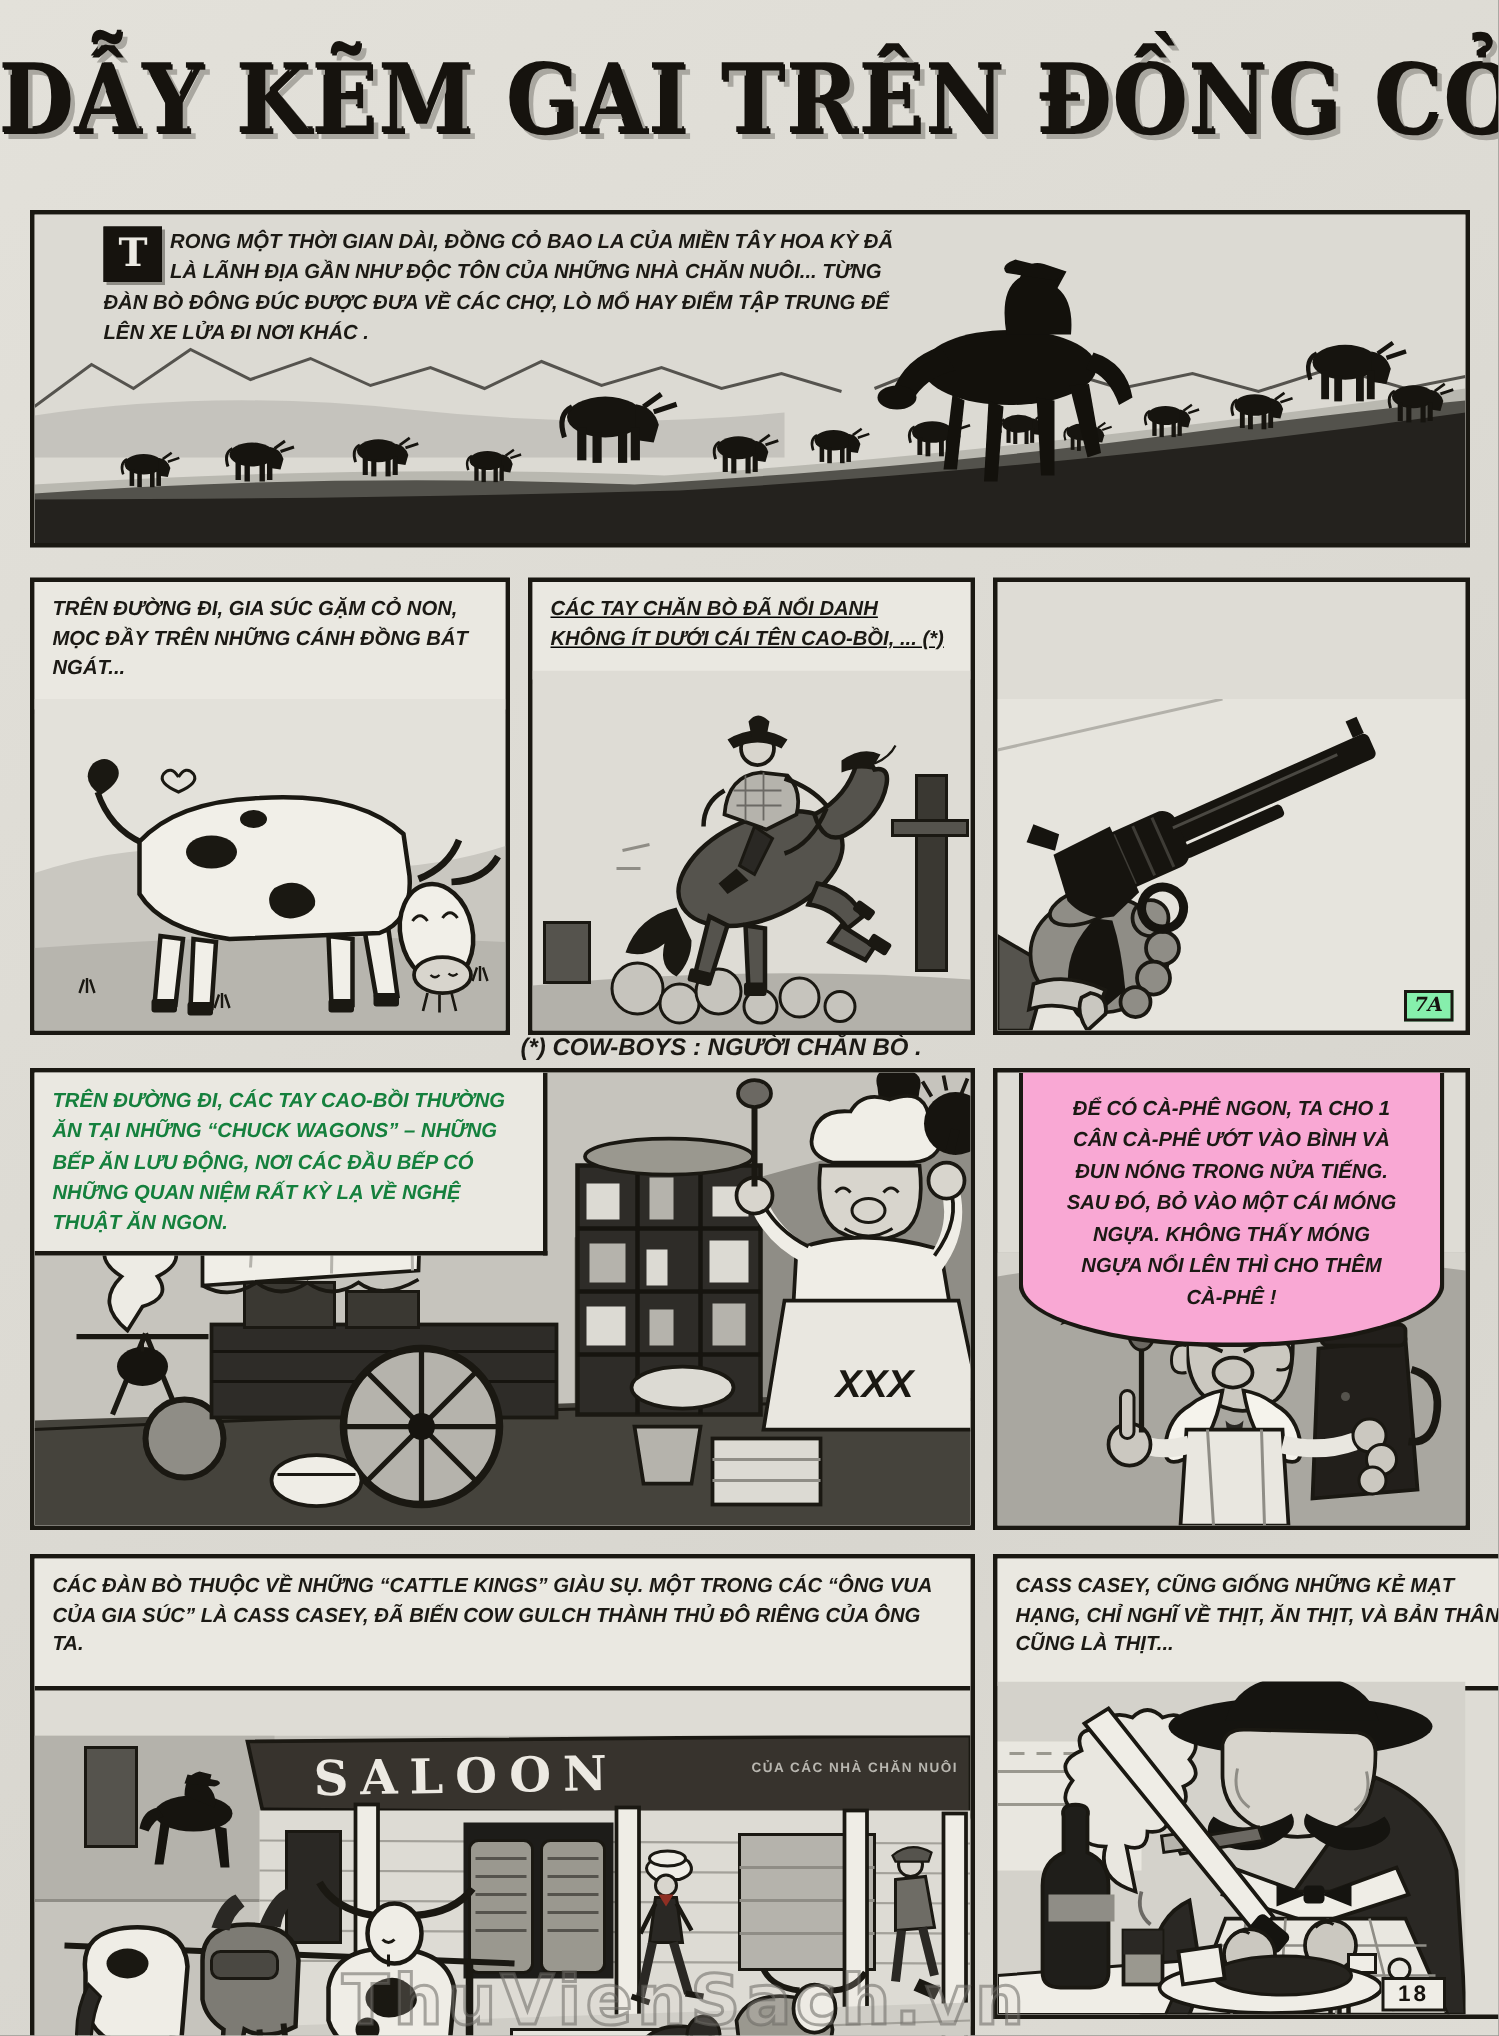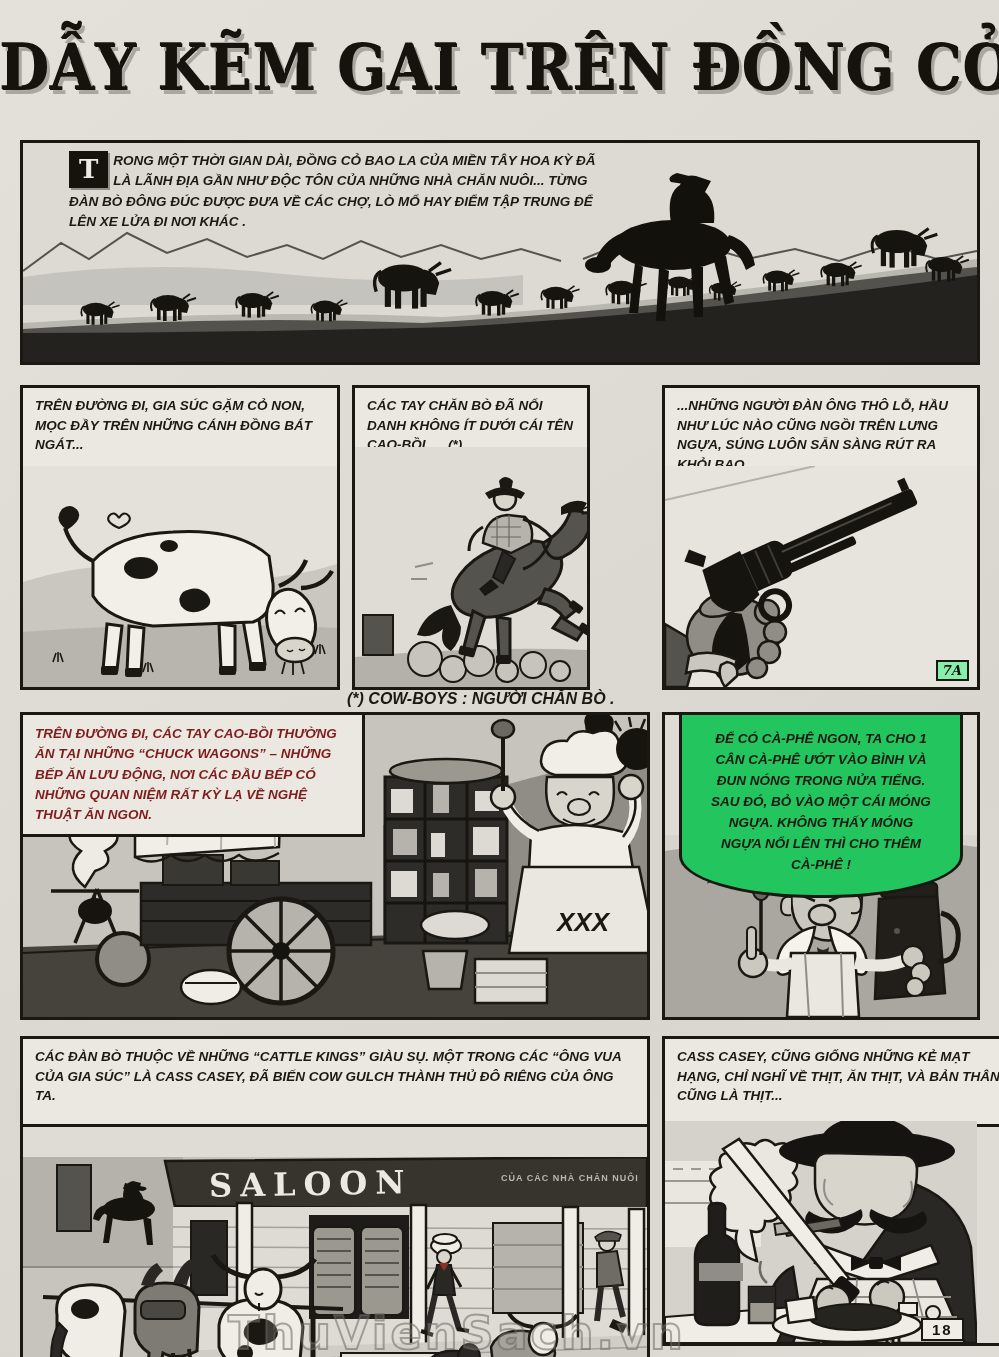--- a/index.html
+++ b/index.html
@@ -19,25 +19,25 @@
     background:#dedcd5;overflow:hidden;
   }
   .caption{
     box-sizing:border-box;background:#eae8e1;border-bottom:3px solid #1a1812;
     padding:8px 12px 18px 12px;
     font-style:italic;font-weight:700;font-size:13.5px;line-height:1.45;color:#1b1914;
   }
   .caption-box{
     position:absolute;left:0;top:0;z-index:3;box-sizing:border-box;background:#eae8e1;
     border-right:3px solid #1a1812;border-bottom:3px solid #1a1812;
-    padding:9px 12px;font-style:italic;font-weight:700;font-size:13.5px;line-height:1.5;color:#7f1d1d;
+    padding:9px 12px;font-style:italic;font-weight:700;font-size:13.5px;line-height:1.5;color:#15803d;
   }
   .bubble{
     position:absolute;left:14px;right:14px;top:0;z-index:3;box-sizing:border-box;
-    background:#22c55e;border:3px solid #1a1812;border-top:none;
+    background:#f9a8d4;border:3px solid #1a1812;border-top:none;
     border-radius:0 0 48% 48% / 0 0 42px 42px;
     padding:14px 26px 20px 26px;text-align:center;
     font-style:italic;font-weight:700;font-size:13.5px;line-height:1.55;color:#1b1914;
   }
   .intro-text{
     position:absolute;left:46px;top:8px;width:540px;z-index:3;
     font-style:italic;font-weight:700;font-size:13.5px;line-height:1.5;color:#1b1914;
   }
   .dropcap{
     float:left;background:#16130e;color:#eceae3;font-family:"DejaVu Serif",serif;
@@ -160,21 +160,21 @@
       <g>
         <ellipse cx="268" cy="156" rx="24" ry="33" fill="#f1efe8" stroke="#1a1812" stroke-width="3" transform="rotate(-12 268 156)"></ellipse>
         <path d="M252,148 q5,-7 10,0 M272,146 q5,-7 10,0" stroke="#1a1812" stroke-width="2" fill="none"></path>
         <ellipse cx="272" cy="184" rx="19" ry="12" fill="#d8d5cd" stroke="#1a1812" stroke-width="2.5"></ellipse>
         <path d="M264,184 q3,3 6,0 M276,183 q3,3 6,0" stroke="#1a1812" stroke-width="1.6" fill="none"></path>
         <path d="M262,196 l-3,12 M270,197 l0,12 M278,196 l3,12" stroke="#1a1812" stroke-width="1.8" fill="none"></path>
       </g>
     </svg>
   </div>
 
-  <div class="panel" style="left:352px;top:385px;width:238px;height:305px;">
+  <div class="panel" style="left:352px;top:385px;width:298px;height:305px;text-decoration:underline;">
     <div class="caption">CÁC TAY CHĂN BÒ ĐÃ NỔI DANH KHÔNG ÍT DƯỚI CÁI TÊN CAO-BỒI, ... (*)</div>
     <svg class="art" style="height:240px;" viewBox="0 0 292 240">
       <rect width="292" height="240" fill="#dedcd5"></rect>
       <path d="M0,210 Q146,196 292,206 L292,240 0,240 Z" fill="#b3b1aa"></path>
       <rect x="256" y="70" width="20" height="130" fill="#3a3832" stroke="#1a1812" stroke-width="2"></rect>
       <rect x="240" y="100" width="50" height="10" fill="#55534d" stroke="#1a1812" stroke-width="2"></rect>
       <rect x="8" y="168" width="30" height="40" fill="#55534d" stroke="#1a1812" stroke-width="2"></rect>
       <g fill="#c6c4bd" stroke="#1a1812" stroke-width="2">
         <circle cx="70" cy="212" r="17"></circle>
           <circle cx="98" cy="222" r="13"></circle>
@@ -212,21 +212,20 @@
         <path d="M136,132 l-12,10 6,7 14,-9 z" fill="#1a1812"></path>
       </g>
       <path d="M228,62 q10,-4 14,-12" stroke="#1a1812" stroke-width="1.5" fill="none"></path>
       <path d="M60,120 l18,-4 M56,132 l16,0" stroke="#8f8d86" stroke-width="2" fill="none"></path>
     </svg>
   </div>
 
   <div class="footnote">(*) COW-BOYS : NGƯỜI CHĂN BÒ .</div>
 
   <div class="panel" style="left:662px;top:385px;width:318px;height:305px;">
-    <div class="caption">...NHỮNG NGƯỜI ĐÀN ÔNG THÔ LỖ, HẦU NHƯ LÚC NÀO CŨNG NGỒI TRÊN LƯNG NGỰA, SÚNG LUÔN SẴN SÀNG RÚT RA KHỎI BAO...</div>
     <svg class="art" style="height:221px;" viewBox="0 0 312 221">
       <rect width="312" height="221" fill="#e6e4dd"></rect>
       <path d="M0,34 L150,0" stroke="#b3b1aa" stroke-width="2" fill="none"></path>
       <polygon points="0,158 34,178 22,221 0,221" fill="#55534d" stroke="#1a1812" stroke-width="2.5"></polygon>
       <ellipse cx="68" cy="170" rx="46" ry="39" fill="#8f8d86" stroke="#1a1812" stroke-width="2.5"></ellipse>
       <g fill="#8f8d86" stroke="#1a1812" stroke-width="2.5">
         <circle cx="102" cy="146" r="12"></circle>
           <circle cx="110" cy="166" r="11"></circle>
         <circle cx="104" cy="186" r="11"></circle>
           <circle cx="92" cy="202" r="10"></circle>

